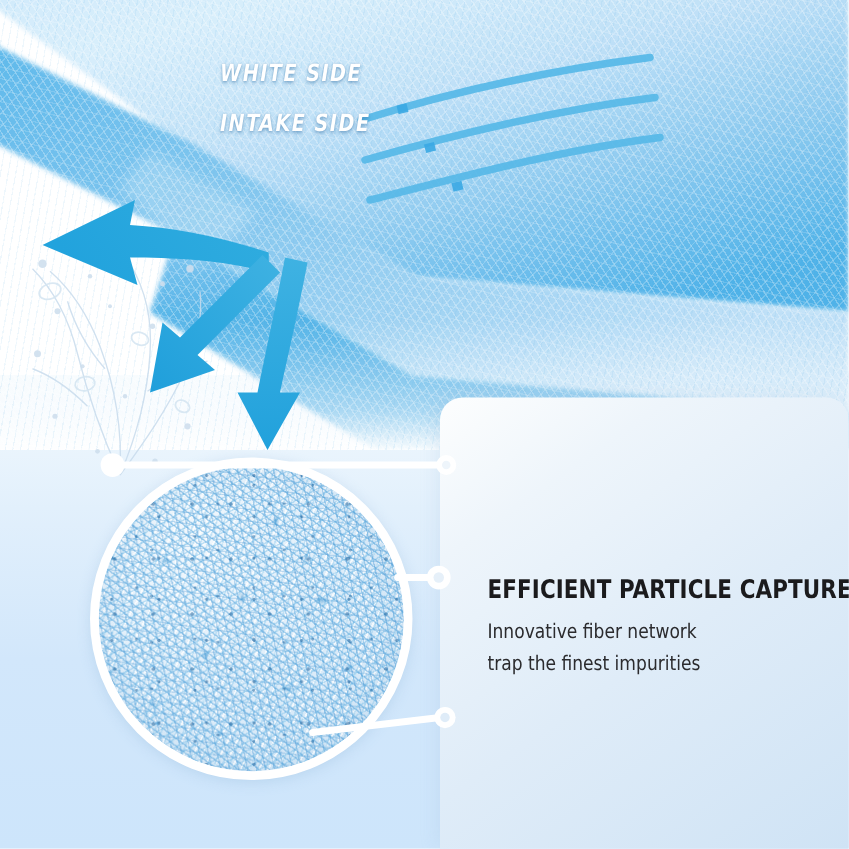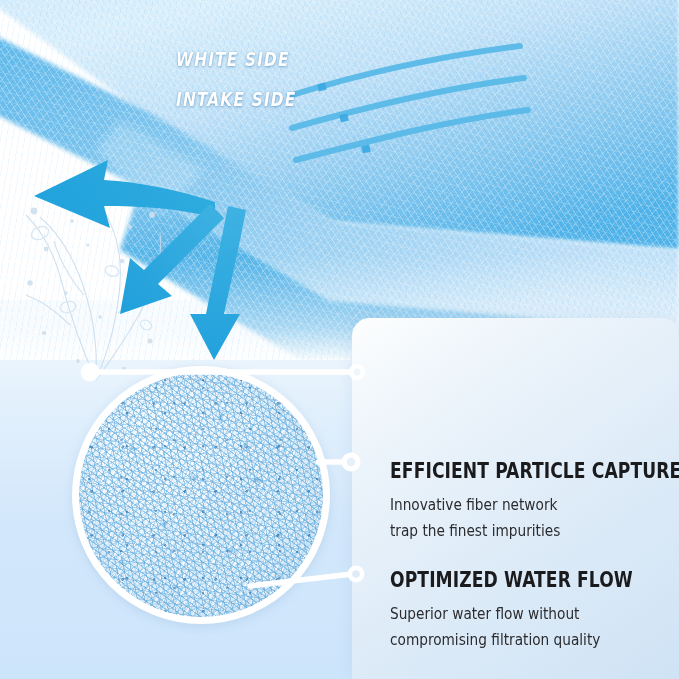--- a/index.html
+++ b/index.html
@@ -280,25 +280,20 @@
 
   <div class="panel">
 
 
     <div class="feature" id="feat-1">
       <div class="feat-title">EFFICIENT PARTICLE CAPTURE</div>
       <div class="feat-line">Innovative fiber network</div>
       <div class="feat-line">trap the finest impurities</div>
     </div>
 
-    <div class="feature" id="feat-2">
-      <div class="feat-title">OPTIMIZED WATER FLOW</div>
-      <div class="feat-line">Superior water flow  without</div>
-      <div class="feat-line">compromising filtration quality</div>
-    </div>
   </div>
 
   <div class="mag">
     <div class="mag-inner">
       <div class="mag-fiber"></div>
       <div class="mag-blobs"></div>
       <div class="mag-specks"></div>
       <div class="mag-shade"></div>
     </div>
   </div>

